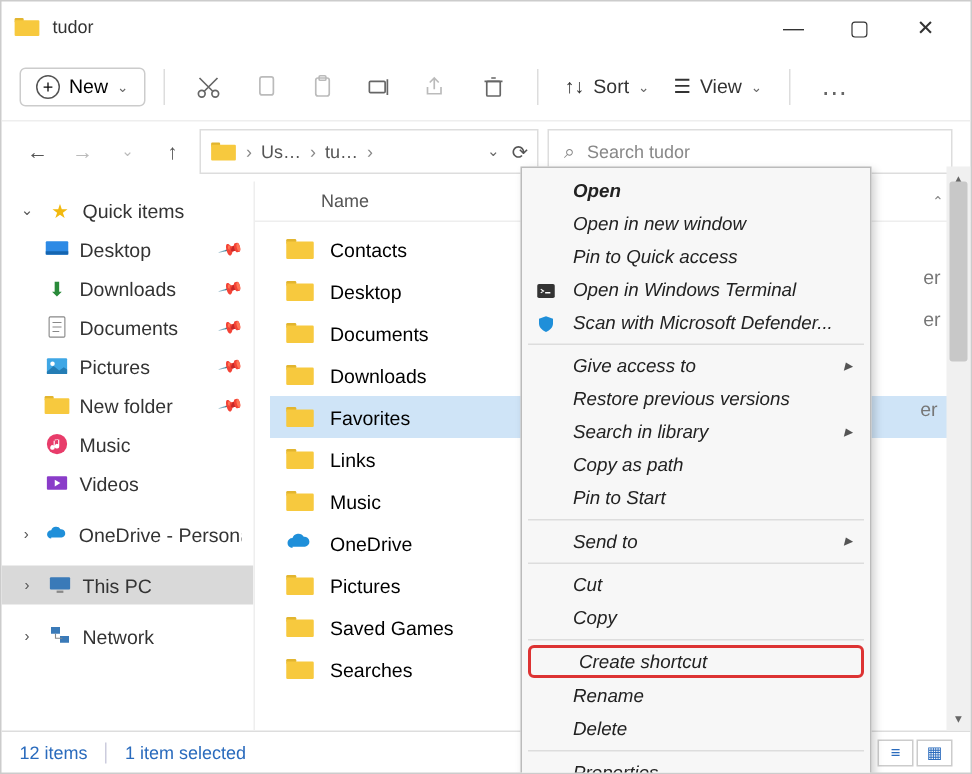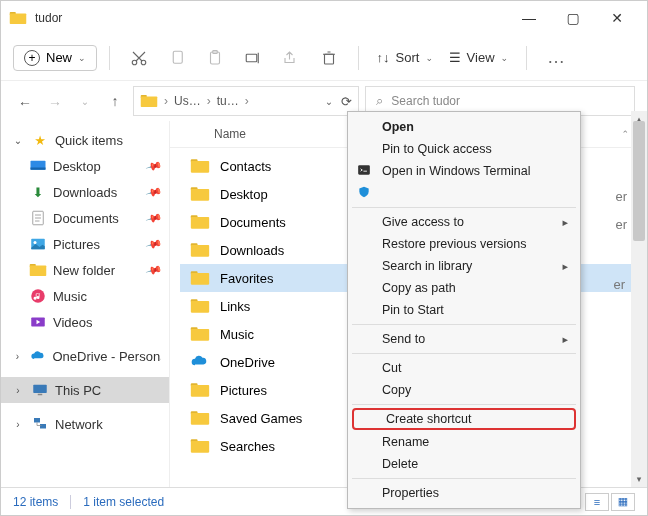--- a/index.html
+++ b/index.html
@@ -33,33 +33,33 @@
   .chev { width:14px; display:inline-flex; justify-content:center; color:#555; font-size:10px;}
   .side-icon { width:18px; height:18px; display:inline-flex; align-items:center; justify-content:center;}
   .pin { margin-left:auto; color:#888; font-size:11px; transform:rotate(30deg);}
   .main { flex:1; border-left:1px solid #eee; display:flex; flex-direction:column; position:relative;}
   .header-row { display:flex; align-items:center; font-size:12px; color:#555; padding:6px 18px 6px 44px; border-bottom:1px solid #eee;}
   .files { padding:4px 10px 4px 10px; overflow:hidden;}
   .file-row { display:flex; align-items:center; gap:10px; height:28px; padding-left:10px; font-size:13px;}
   .file-row.selected { background:#cfe4f7; }
   .folder-icon { width:20px; height:20px;}
   .context-menu { position:absolute; top:110px; left:346px; width:234px; background:#f7f7f7; border:1px solid #bbb; box-shadow:2px 2px 6px rgba(0,0,0,0.2); font-size:12.5px; color:#222; padding:4px 0; z-index:50;}
-  .cm-item { padding:4px 12px 4px 34px; display:flex; align-items:flex-end; height:22px; position:relative;}
+  .cm-item { padding:4px 12px 4px 34px; display:flex; align-items:flex-start; height:22px; position:relative;font-style:italic;}
   .cm-item .cm-icon { position:absolute; left:8px; width:16px; height:16px; display:flex; align-items:center; justify-content:center;}
   .cm-item .sub { margin-left:auto; color:#555; font-size:11px;}
   .cm-sep { height:1px; background:#ddd; margin:3px 4px;}
   .cm-highlight { border:2px solid #d33; border-radius:4px; padding:2px 10px 2px 32px; height:22px; margin:1px 4px;}
   .statusbar { height:28px; border-top:1px solid #ddd; display:flex; align-items:center; padding:0 12px; font-size:12px; color:#2a6bbd; gap:4px;}
   .status-sep { width:1px; height:14px; background:#ccd; margin:0 8px;}
   .view-icons { margin-left:auto; display:flex; gap:2px;}
   .view-mode { width:24px; height:18px; border:1px solid #ccc; display:flex; align-items:center; justify-content:center; font-size:11px;}
   .scrollbar-v { position:absolute; right:0; top:110px; width:16px; bottom:28px; background:#f0f0f0;}
   .scroll-thumb { position:absolute; top:10px; width:12px; left:2px; height:120px; background:#c8c8c8; border-radius:2px;}
   .scroll-arrow { position:absolute; left:0; width:16px; height:16px; display:flex; align-items:center; justify-content:center; font-size:9px; color:#666;}
-  .edge-text { position:absolute; right:20px; font-size:13px; color:#777;margin-top:12px;}
+  .edge-text { position:absolute; right:20px; font-size:13px; color:#777;}
   svg.folder { fill:#f7c93e; }
   svg.folder .tab { fill:#e2b52f; }
 </style>
 </head>
 <body>
 
 <div class="titlebar">
   <span class="icon">
     <svg viewBox="0 0 24 24" class="folder">
         <rect class="tab" x="1" y="4" width="8" height="4" rx="1"></rect>
@@ -356,37 +356,41 @@
   <div class="scroll-arrow" style="top:0">▴</div>
   <div class="scroll-thumb"></div>
   <div class="scroll-arrow" style="bottom:0">▾</div>
 </div>
 
 <div class="context-menu">
   <div class="cm-item">
       <b>Open</b>
     </div>
   <div class="cm-item">
+      <span>Open in new window</span>
+    </div>
+  <div class="cm-item">
       <span>Pin to Quick access</span>
     </div>
   <div class="cm-item">
     <span class="cm-icon">
         <svg viewBox="0 0 24 24" width="14" height="14">
           <rect x="2" y="4" width="20" height="16" rx="2" fill="#333"></rect>
           <path d="M6 10l3 2-3 2M11 14h6" stroke="#fff" stroke-width="1.5"></path>
         </svg>
       </span>
     <span>Open in Windows Terminal</span>
   </div>
   <div class="cm-item">
     <span class="cm-icon">
         <svg viewBox="0 0 24 24" width="14" height="14">
           <path d="M12 3l8 3v5c0 5-3.5 8-8 10-4.5-2-8-5-8-10V6z" fill="#1f8fd9"></path>
         </svg>
       </span>
+    <span>Scan with Microsoft Defender...</span>
   </div>
   <div class="cm-sep"></div>
   <div class="cm-item">
       <span>Give access to</span>
       <span class="sub">▸</span>
     </div>
   <div class="cm-item">
       <span>Restore previous versions</span>
     </div>
   <div class="cm-item">

